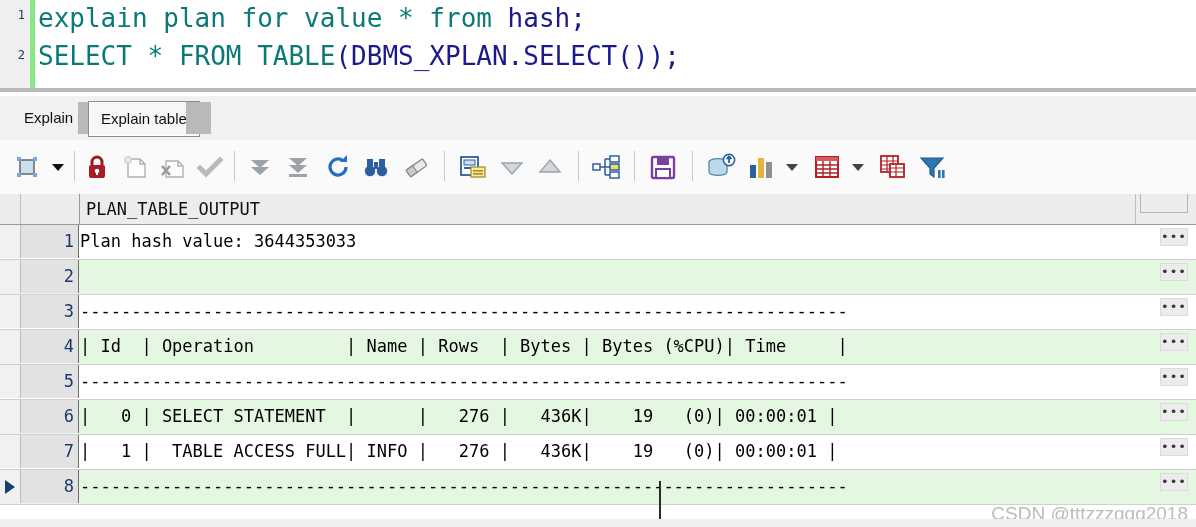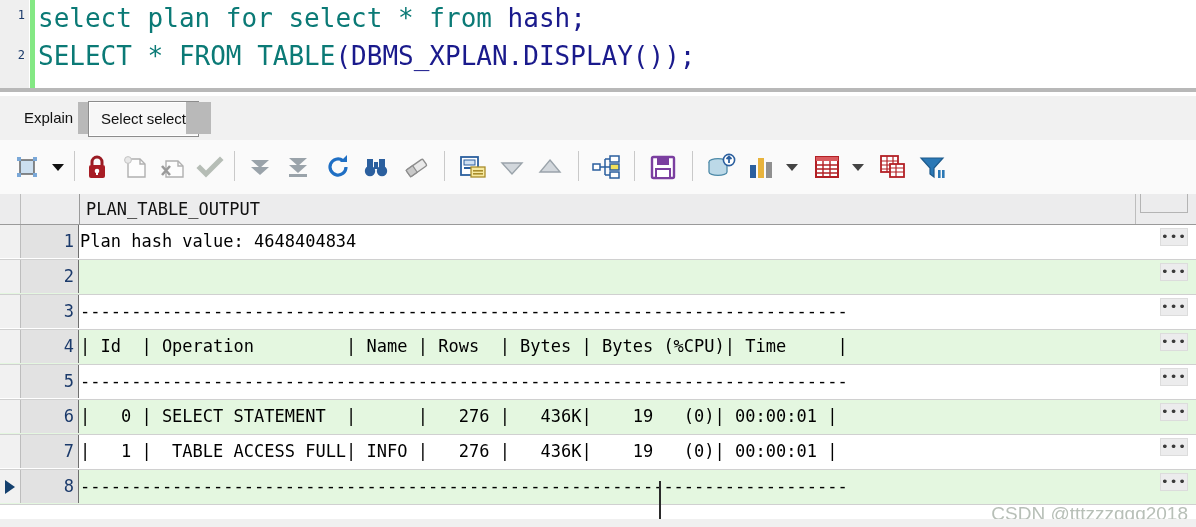--- a/index.html
+++ b/index.html
@@ -168,30 +168,30 @@
 
 <div class="app">
 
   <div class="editor">
     <div class="editor-gutter">
       <div class="gutter-num g1">1</div>
       <div class="gutter-num g2">2</div>
     </div>
     <div class="change-bar"></div>
     <div class="code-area">
-      <div class="code-line l1"><span class="tk-kw">select plan for select * from </span><span class="tk-id">hash;</span></div>
-      <div class="code-line l2"><span class="tk-kw">SELECT * FROM TABLE</span><span class="tk-id">(DBMS_XPLAN.DISPLAY());</span></div>
+      <div class="code-line l1"><span class="tk-kw">explain plan for value * from </span><span class="tk-id">hash;</span></div>
+      <div class="code-line l2"><span class="tk-kw">SELECT * FROM TABLE</span><span class="tk-id">(DBMS_XPLAN.SELECT());</span></div>
     </div>
     <div class="editor-hsplit"></div>
   </div>
 
   <div class="tabstrip">
     <div class="tab plain">Explain</div>
     <div class="tab sep tab-sep-a"></div>
-    <div class="tab active">Select select</div>
+    <div class="tab active">Explain table</div>
     <div class="tab sep tab-sep-b"></div>
   </div>
 
   <div class="toolbar">
 
     <div class="tb-item" style="left:10px;width:34px;">
       <svg width="28" height="28" viewBox="0 0 28 28">
         <rect x="7" y="7" width="14" height="14" fill="#ccdff0" stroke="#5a5a5a" stroke-width="1.4"></rect>
         <rect x="4" y="4" width="4" height="4" fill="#7aa8d8"></rect>
         <rect x="20" y="4" width="4" height="4" fill="#7aa8d8"></rect>
@@ -381,21 +381,21 @@
       <div class="hdr-tail">
         <div class="hdr-tailbox"></div>
       </div>
     </div>
 
     <div class="rows">
 
       <div class="row">
         <div class="ind"></div>
         <div class="rn">1</div>
-        <div class="cell">Plan hash value: 4648404834</div>
+        <div class="cell">Plan hash value: 3644353033</div>
         <div class="dots">•••</div>
       </div>
 
       <div class="row alt">
         <div class="ind"></div>
         <div class="rn">2</div>
         <div class="cell"></div>
         <div class="dots">•••</div>
       </div>
 

